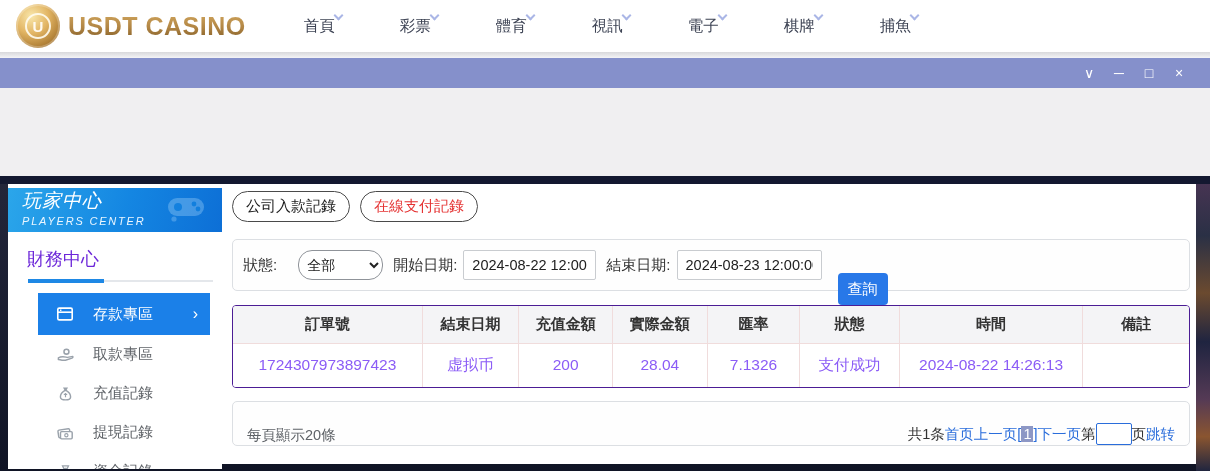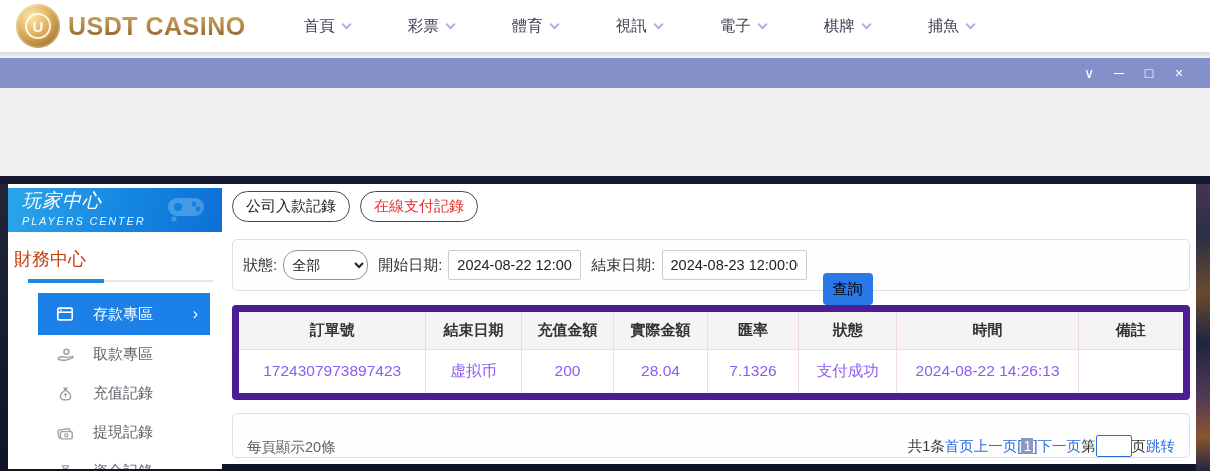--- a/index.html
+++ b/index.html
@@ -11,21 +11,21 @@
   .logo { display:flex; align-items:center; gap:8px; }
   .logo-coin { width:44px; height:44px; border-radius:50%;
     background:radial-gradient(circle at 35% 28%, #f9e7ab 0%, #e2b564 40%, #a8772f 78%, #7c561c 100%);
     display:flex; align-items:center; justify-content:center; box-shadow:inset 0 0 0 2px rgba(255,255,255,.25); }
   .logo-u { width:26px; height:26px; border:2px solid rgba(255,252,240,.9); border-radius:50%;
     display:flex; align-items:center; justify-content:center; color:#fffaf0; font-weight:800; font-size:15px; }
   .logo-text { font-size:25px; font-weight:800; letter-spacing:.5px;
     background:linear-gradient(180deg,#d2a75e 0%, #b08443 55%, #7e5a24 100%);
     -webkit-background-clip:text; background-clip:text; color:transparent; }
   .nav { display:flex; margin-left:58px; gap:58px; }
-  .nav-item { display:flex; align-items:center; gap:8px; color:#3d4354; font-size:15.5px; cursor:pointer; }
+  .nav-item { display:flex; align-items:flex-start; color:#3d4354; font-size:15.5px; cursor:pointer; }
   .chev { width:7px; height:7px; border-right:2px solid #aab6e6; border-bottom:2px solid #aab6e6;
     transform:rotate(45deg); margin-top:-4px; }
 
   
   .shadow-band { height:6px; background:linear-gradient(180deg,#d8d8db,#f4f4f6); }
   .titlebar { height:30px; background:#8590cb; display:flex; align-items:center; justify-content:flex-end;
     padding-right:16px; gap:0; }
   .winbtn { color:#fff; width:30px; text-align:center; font-size:14px; line-height:30px; cursor:pointer; }
 
   
@@ -37,21 +37,21 @@
   .main-row .right-edge { position:absolute; right:0; top:0; width:14px; height:100%;
     background:linear-gradient(180deg,#463452 0%, #2a3045 18%, #6b4a2f 38%, #1f2440 55%, #553a55 75%, #8a5530 88%, #20253f 100%); }
 
   
   .sidebar { position:absolute; left:8px; top:0; width:214px; height:285px; background:#fff; overflow:hidden; }
   .side-header { position:relative; margin-top:4px; height:44px; padding:0 0 0 14px;
     background:linear-gradient(105deg,#2ba6ea 0%, #1486e2 55%, #0d6fd6 100%); color:#fff;font-style:italic; }
   .side-header .t { font-size:19px; letter-spacing:1px; }
   .side-header .s { font-size:11px; letter-spacing:1.8px; margin-top:1px; color:#eaf6ff; }
   .gamepad { position:absolute; right:14px; top:4px; opacity:.55; }
-  .side-section { color:#c2410c; font-size:18px; padding:15px 0 9px 6px; }
+  .side-section { color:#6d28d9; font-size:18px; padding:15px 0 9px 19px; }
   .rule { margin:0 9px 6px 20px; border-bottom:2px solid #e4e7eb; position:relative; height:2px; }
   .rule .blue { position:absolute; left:0; top:-1px; width:76px; height:4px; background:#1e88e5; }
   .menu { padding:5px 12px 0 10px; }
   .menu-item { display:flex; align-items:center; height:39px; padding-left:17px; color:#5f6368;
     font-size:15px; cursor:pointer;margin-left:20px; }
   .menu-item .mi { width:20px; height:20px; margin-right:18px; color:#9aa2ab; display:flex; align-items:center; justify-content:center; }
   .menu-item.active { background:#1b80e8; color:#fff; height:42px; }
   .menu-item.active .mi { color:#fff; }
   .menu-item .arrow { margin-left:auto; margin-right:12px; color:#fff; font-size:16px; }
 
@@ -60,29 +60,29 @@
     padding:7px 6px 0 10px; }
   .tabs { display:flex; gap:10px; }
   .tab-btn { border:1.5px solid #4a4a4a; border-radius:16px; padding:5px 13px; font-size:15px;
     background:#fff; color:#1a1a1a; cursor:pointer; }
   .tab-btn.red { color:#e53333; }
 
   .filter-box { margin-top:17px; border:1px solid #dcdfe3; border-radius:5px; height:52px;
     display:flex; align-items:center; padding:0 10px; background:#fefefe; }
   .f-label { font-size:15px; color:#333; margin-right:6px; white-space:nowrap; }
   .f-select { width:85px; height:30px; border:1px solid #8f9399; border-radius:14px; font-size:14px;
-    padding-left:4px; background:#fff; color:#222; margin-right:10px; }
+    padding-left:4px; background:#fff; color:#222; margin-right:10px;margin-left:15px; }
   .f-input { height:30px; border:1px solid #c9ccd0; border-radius:2px; padding:0 8px; font-size:14.5px;
     color:#222; margin-right:10px; }
   .f-input.start { width:133px; }
   .f-input.end { width:145px; }
-  .query-btn { width:50px; height:32px; background:#2878e8; color:#000000; border:none; border-radius:4px;
+  .query-btn { width:50px; height:32px; background:#2878e8; color:#ffffff; border:none; border-radius:4px;
     font-size:15px; cursor:pointer; margin-left:6px;margin-top:48px; }
 
-  .table-box { margin-top:14px; border:7px solid #4c1d95; border-radius:4px; overflow:hidden; }
+  .table-box { margin-top:14px; border:1px solid #4c1d95; border-radius:4px; overflow:hidden; }
   table { width:100%; border-collapse:collapse; }
   th { height:37px; background:#f4f4f6; font-weight:bold; color:#333; font-size:15px;
     border-left:1px solid #f0dcdc; text-align:center; }
   td { height:44px; text-align:center; font-size:15.5px; color:#8b5cf6;
     border-left:1px solid #f0dcdc; border-top:1px solid #f0dcdc; background:#fff; }
   th:first-child, td:first-child { border-left:none; }
 
   .pager-box { margin-top:13px; border:1px solid #dcdfe3; border-radius:5px; height:45px;
     display:flex; justify-content:space-between; align-items:flex-end; padding:0 14px; font-size:14.5px;
     background:#fefefe; }

